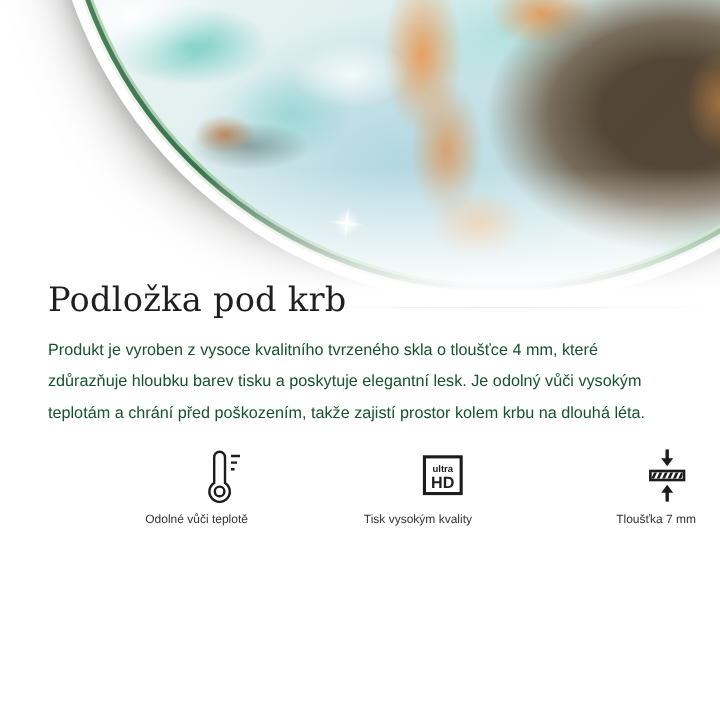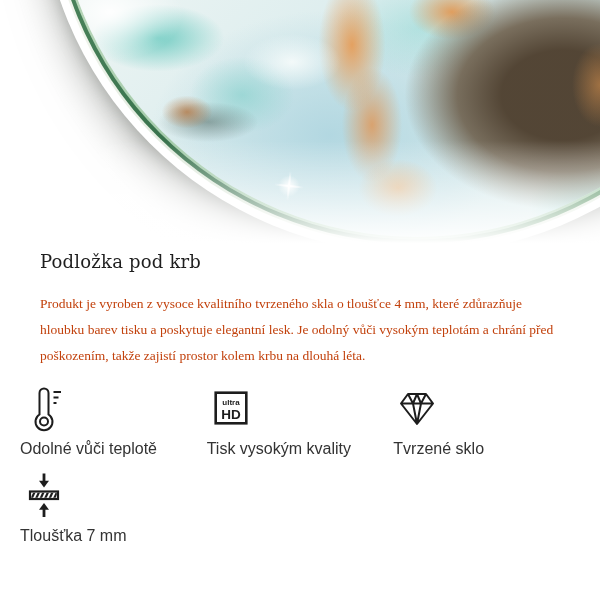--- a/index.html
+++ b/index.html
@@ -39,30 +39,30 @@
     background:linear-gradient(to bottom, rgba(255,255,255,0) 55%, rgba(255,255,255,.55) 78%, #fff 95%);}
   .sparkle{position:absolute;left:274px;top:171px;width:30px;height:30px;transform:rotate(6deg);
     background:radial-gradient(closest-side, rgba(255,255,255,.95), rgba(255,255,255,0) 72%);}
   .sparkle::before{content:"";position:absolute;left:0;top:14px;width:30px;height:2px;border-radius:2px;
     background:linear-gradient(90deg,rgba(255,255,255,0),#fff 45%,#fff 55%,rgba(255,255,255,0));}
   .sparkle::after{content:"";position:absolute;left:14px;top:0;width:2px;height:30px;border-radius:2px;
     background:linear-gradient(180deg,rgba(255,255,255,0),#fff 45%,#fff 55%,rgba(255,255,255,0));}
 
   
   .content{position:relative;padding-top:233px;}
-  h1{margin:12px 40px;font-family:"DejaVu Serif","Liberation Serif",serif;font-weight:500;
-     font-size:18px;line-height:33px;color:#1f1f1f;letter-spacing:.2px;}
-  .desc{margin:13px 40px 0;max-width:528px;font-size:13.5px;line-height:26px;color:#c2410c;font-family:Liberation Serif, serif;}
+  h1{margin:0 40px;font-family:"DejaVu Serif","Liberation Serif",serif;font-weight:500;
+     font-size:28px;line-height:33px;color:#1f1f1f;letter-spacing:.2px;}
+  .desc{margin:13px 40px 0;max-width:528px;font-size:13.5px;line-height:26px;color:#14532d;}
 
   
   .features{margin-top:15px;padding:0 20px;display:grid;grid-template-columns:repeat(3,1fr);row-gap:13px;}
-  .feature{display:flex;flex-direction:column;align-items:flex-start;}
+  .feature{display:flex;flex-direction:column;align-items:flex-end;}
   .fi{width:48px;height:48px;display:block;}
   .fi svg{width:48px;height:48px;display:block;}
-  .flabel{margin-top:8px;font-size:16px;color:#333;white-space:nowrap;}
+  .flabel{margin-top:8px;font-size:10px;color:#333;white-space:nowrap;}
   .stroke{fill:none;stroke:#1d1d1d;stroke-width:2;}
 </style>
 </head>
 <body>
 
 <div class="page">
 
   <header class="hero">
     <div class="glass-shadow"></div>
     <div class="glass g-bevel"></div>
@@ -97,28 +97,20 @@
           <svg viewBox="0 0 48 48">
             <rect class="stroke" x="8.7" y="8.7" width="30.6" height="30.6" style="stroke-width:2.6"></rect>
             <text x="24" y="21" text-anchor="middle" font-size="8" font-weight="700" font-family="Liberation Sans, sans-serif" fill="#1d1d1d">ultra</text>
             <text x="24" y="34.5" text-anchor="middle" font-size="13.5" font-weight="800" font-family="Liberation Sans, sans-serif" fill="#1d1d1d">HD</text>
           </svg>
         </span>
         <span class="flabel">Tisk vysokým kvality</span>
       </div>
 
 
-      <div class="feature">
-        <span class="fi">
-          <svg viewBox="0 0 48 48">
-            <path class="stroke" style="stroke-linejoin:round" d="M15 10 H33 L40 19.5 L24 40 L8 19.5 Z M8 19.5 H40 M15 10 L20 19.5 L24 10 L28 19.5 L33 10 M20 19.5 L24 40 M28 19.5 L24 40"></path>
-          </svg>
-        </span>
-        <span class="flabel">Tvrzené sklo</span>
-      </div>
 
 
       <div class="feature">
         <span class="fi">
           <svg viewBox="0 0 48 48">
             <rect x="22.6" y="2.5" width="2.8" height="8" fill="#1d1d1d"></rect>
             <polygon points="24,16.5 19,9.8 29,9.8" fill="#1d1d1d"></polygon>
             <rect class="stroke" x="10" y="20.5" width="28" height="7.5" style="stroke-width:2.2"></rect>
             <defs>
                 <clipPath id="barClip">

